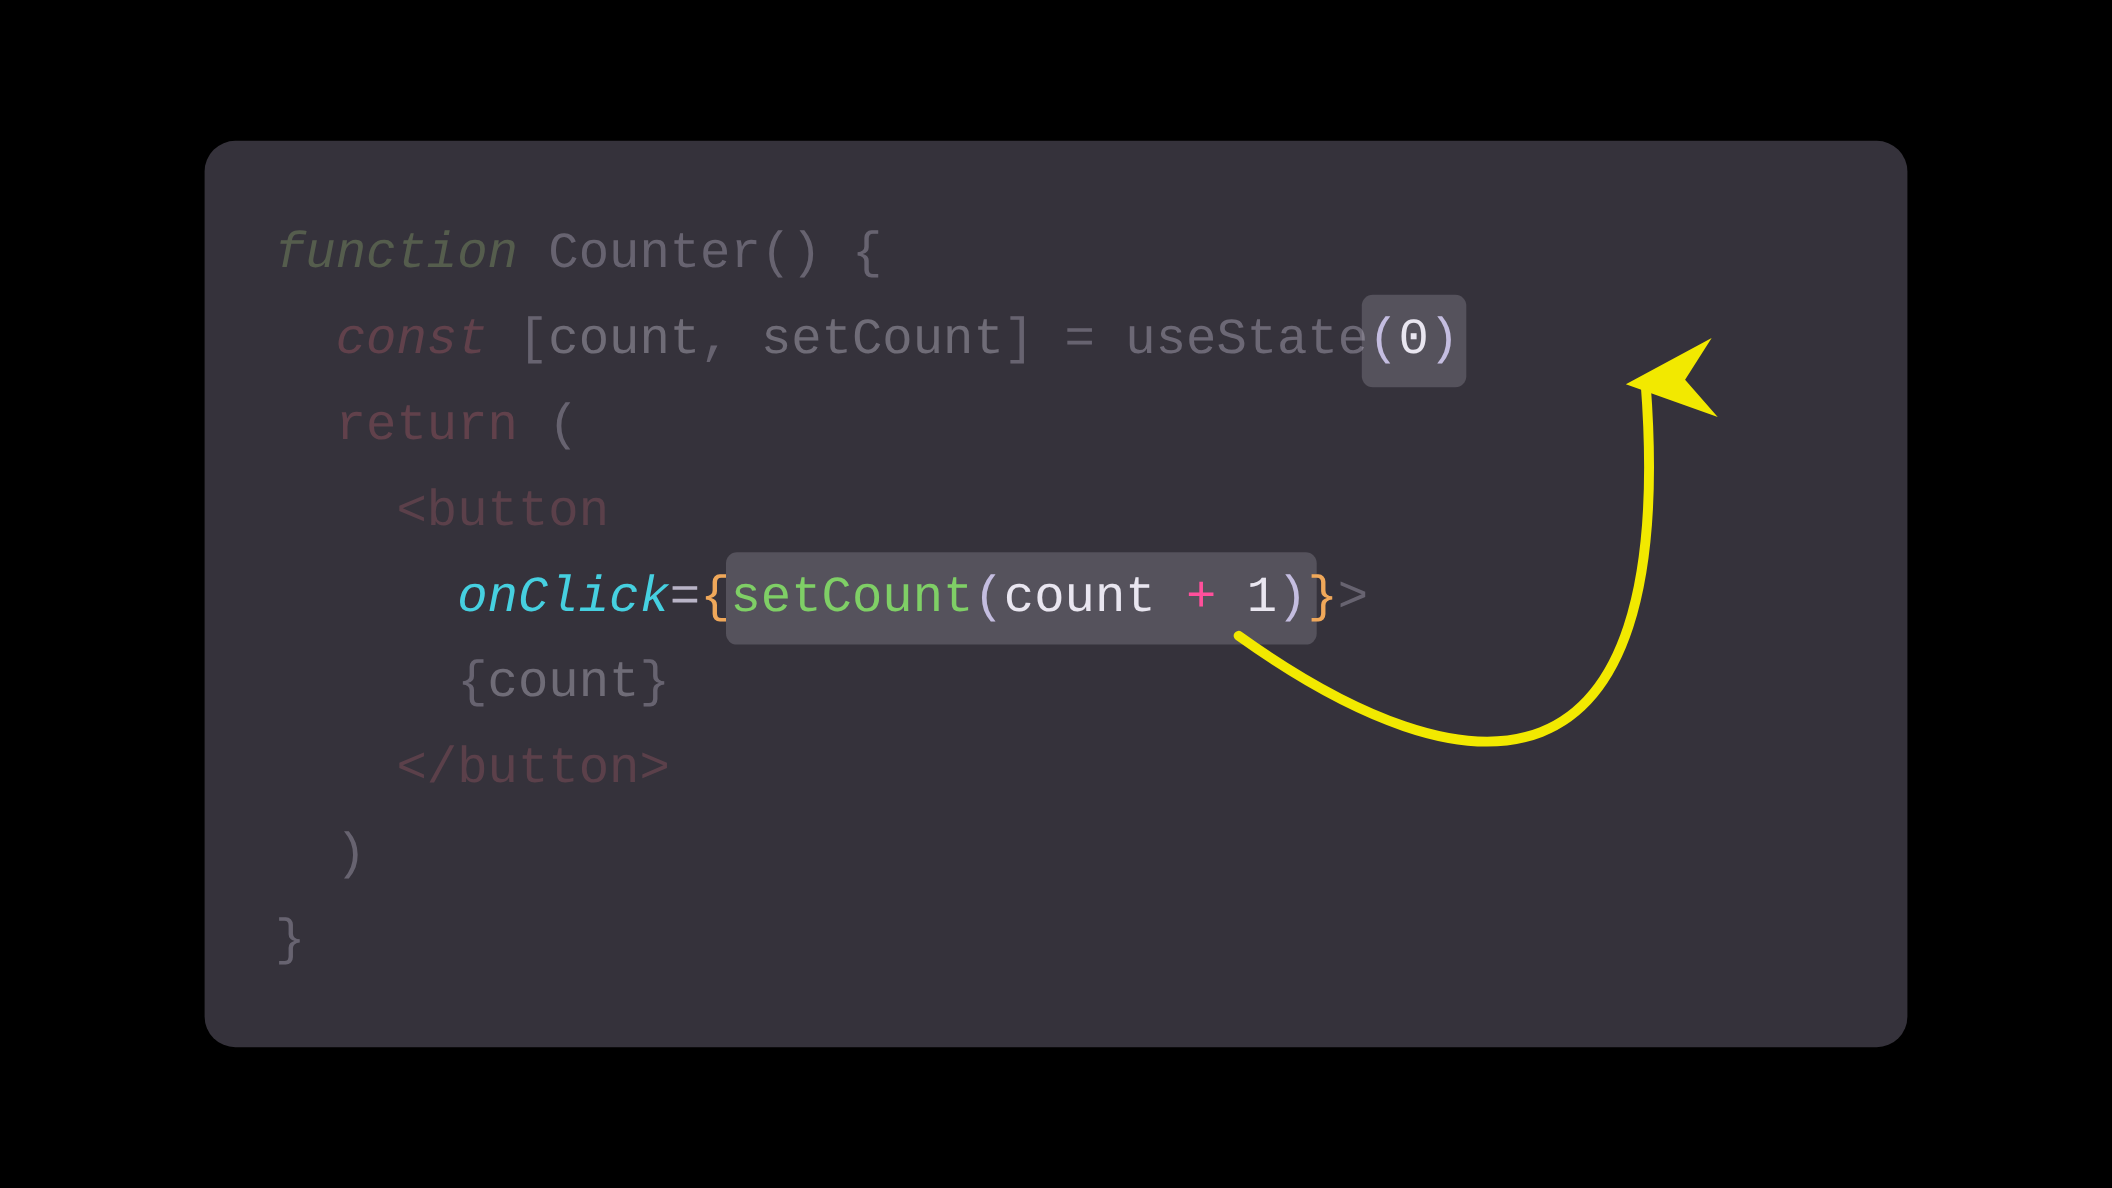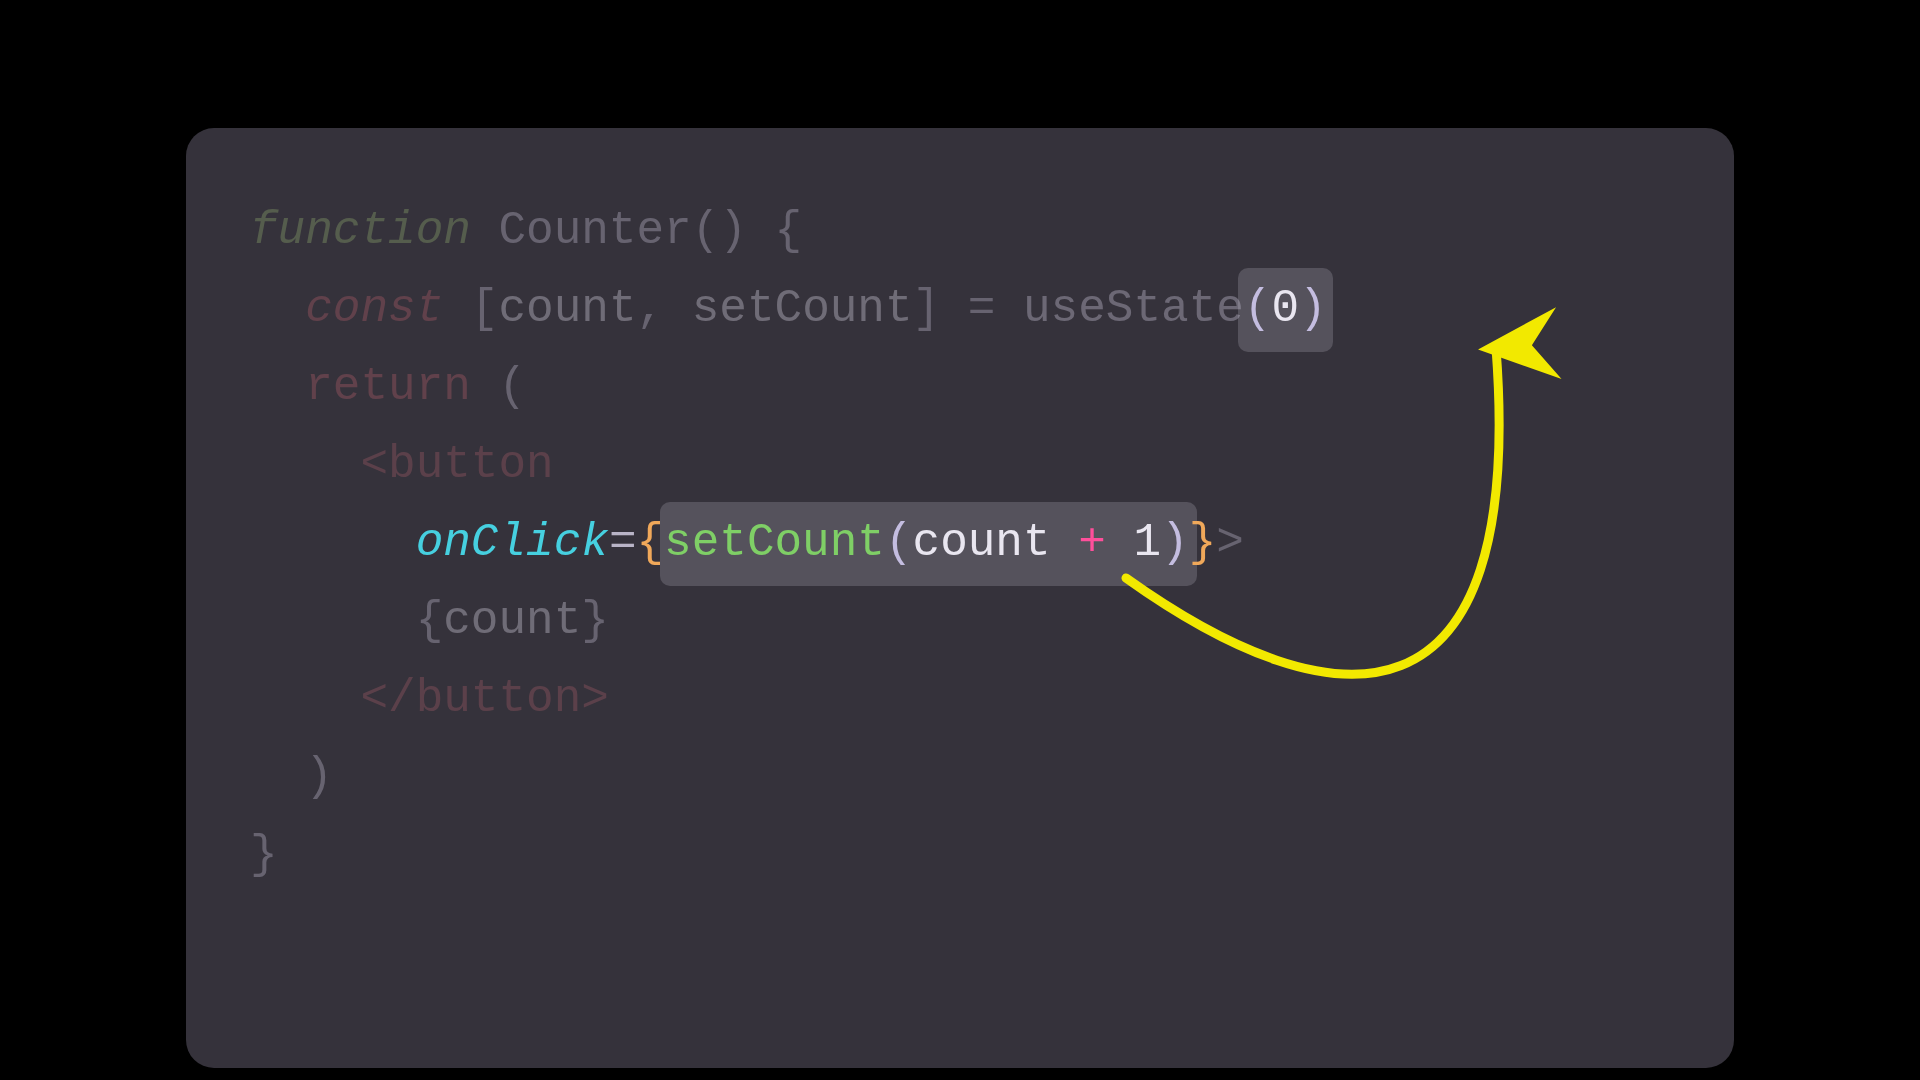--- a/index.html
+++ b/index.html
@@ -13,21 +13,21 @@
   .stage {
     position: relative;
     width: 1920px;
     height: 1080px;
   }
   .card {
     position: absolute;
     left: 186px;
     top: 128px;
     width: 1548px;
-    height: 940px;
+    height: 824px;
     background: #35323b;
     border-radius: 28px;
     box-sizing: border-box;
     padding: 64px 64px 64px 64px;
   }
   pre.code {
     margin: 0;
     font-family: "SF Mono", ui-monospace, Menlo, Consolas, "Liberation Mono", monospace;
     font-size: 46px;
     line-height: 78px;

